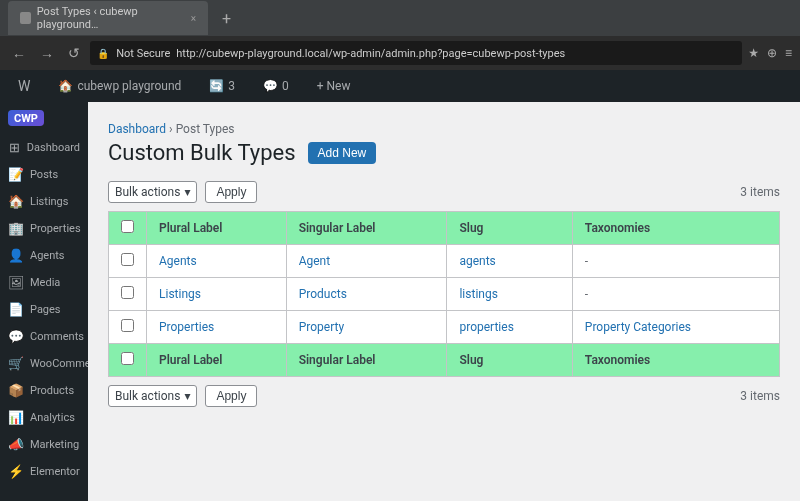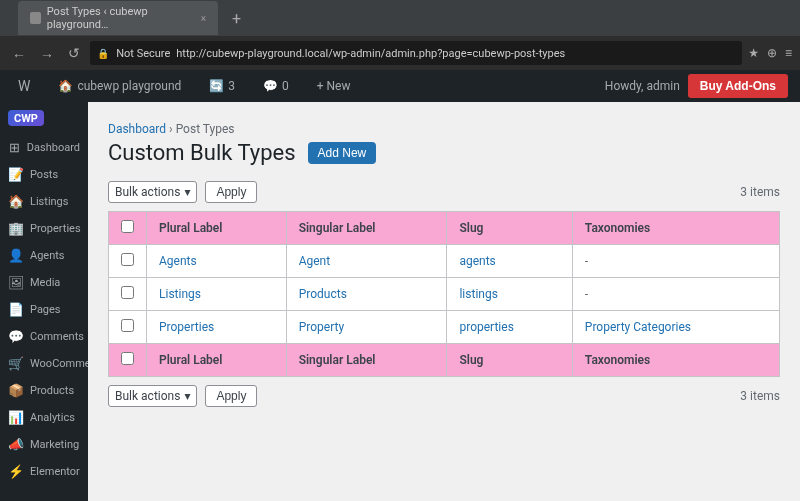--- a/index.html
+++ b/index.html
@@ -4,21 +4,21 @@
   <style>
     * { box-sizing: border-box; margin: 0; padding: 0; }
     body { font-family: -apple-system, BlinkMacSystemFont, "Segoe UI", Roboto, sans-serif; font-size: 13px; background: #f0f0f1; color: #3c434a; }
 
     
     .browser-chrome {
       background: #3c3f41;
       height: 36px;
       display: flex;
       align-items: center;
-      padding: 0 18px;
+      padding: 0 8px;
       gap: 8px;
     }
     .browser-tab {
       background: #515456;
       color: #ccc;
       font-size: 11px;
       padding: 4px 12px;
       border-radius: 4px 4px 0 0;
       display: flex;
       align-items: center;
@@ -157,21 +157,21 @@
       font-size: 12px;
     }
 
     
     .wp-table {
       width: 100%;
       border-collapse: collapse;
       background: #fff;
     }
     .wp-table th {
-      background: #f9a8d4;
+      background: #86efac;
       border: 1px solid #c3c4c7;
       padding: 8px 12px;
       text-align: left;
       font-size: 12px;
       font-weight: 600;
       color: #3c434a;
     }
     .wp-table td {
       border: 1px solid #c3c4c7;
       padding: 8px 12px;
@@ -266,24 +266,20 @@
     <span>🔄</span>
     <span>3</span>
   </div>
   <div class="admin-bar-item">
     <span>💬</span>
     <span>0</span>
   </div>
   <div class="admin-bar-item">
     <span>+ New</span>
   </div>
-  <div class="admin-bar-right">
-    <span class="howdy">Howdy, admin</span>
-    <button class="buy-addons-btn">Buy Add-Ons</button>
-  </div>
 </div>
 
 <div class="wp-layout">
 
   <div class="wp-sidebar">
     <div class="cubewp-logo">
       <div class="cubewp-logo-icon">CWP</div>
     </div>
     <div id="sidebar-items">
         <div class="sidebar-item">

